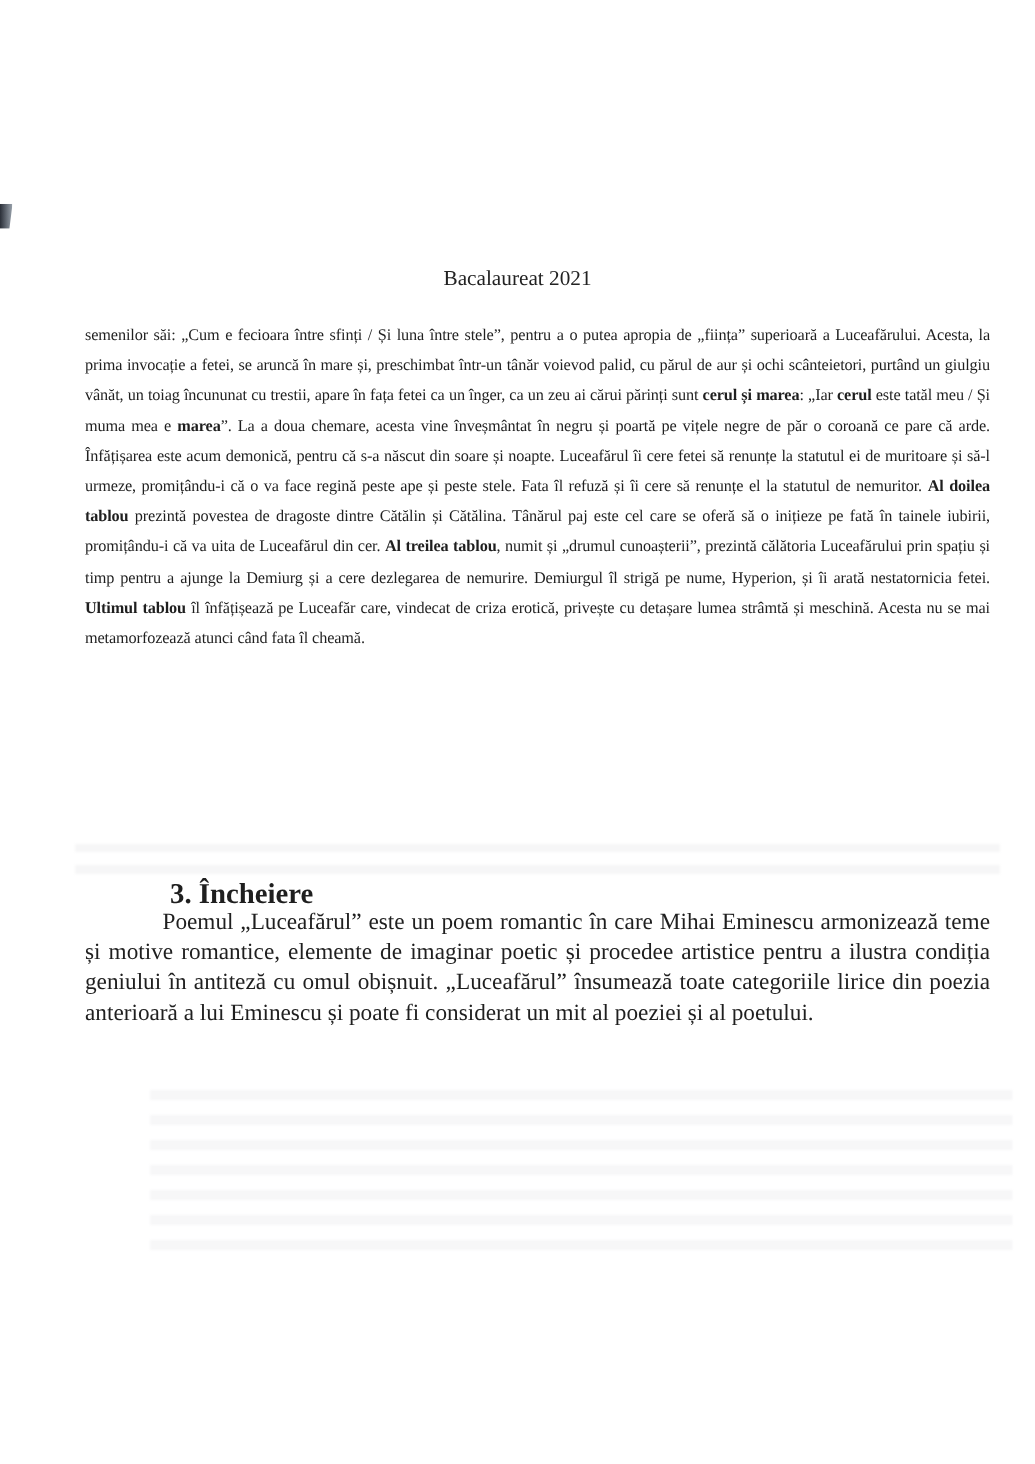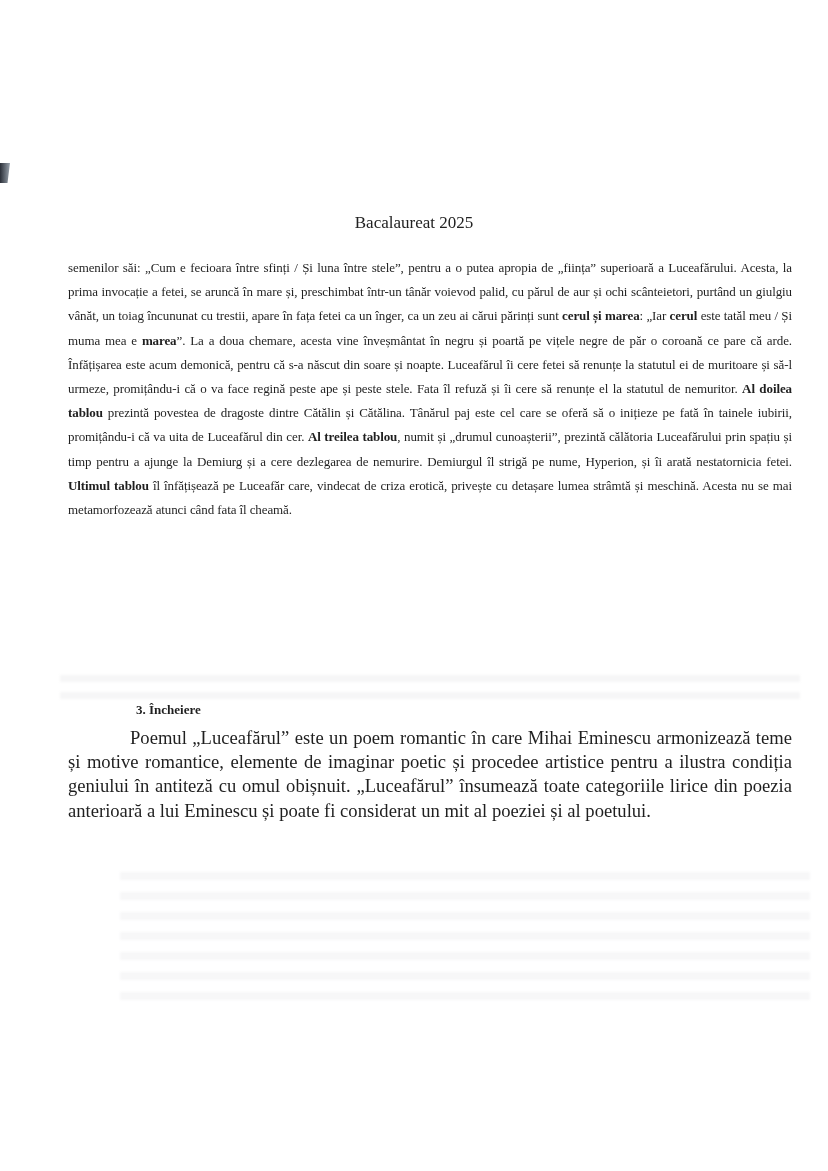--- a/index.html
+++ b/index.html
@@ -30,36 +30,36 @@
     }
     .body {
       position: absolute; left: 68px; top: 256px; width: 724px;
       font-size: 13px; line-height: 24.2px; text-align: justify;
       letter-spacing: -0.1px;
     }
     .body p { margin: 0; }
     .body b { font-weight: bold; }
     .section-title {
       position: absolute; left: 136px; top: 702px;
-      font-size: 13px; font-weight: bold;
+      font-size: 23px; font-weight: bold;
     }
     .conclusion {
       position: absolute; left: 68px; top: 726px; width: 724px;
       font-size: 18.6px; line-height: 24.2px; text-align: justify;
     }
     .conclusion p { margin: 0; text-indent: 62px; font-family: Liberation Serif, serif; }
   </style>
 </head>
 <body>
 
 <div class="page-shadow"></div>
 <div class="bleed-top"></div>
 <div class="bleed"></div>
 
-<div class="header">Bacalaureat 2025</div>
+<div class="header">Bacalaureat 2021</div>
 
 <div class="body">
   <p><span>semenilor săi: „Cum e fecioara între sfinți / Și luna între stele”, pentru a o putea apropia de „ființa” superioară a Luceafărului. Acesta, la prima invocație a fetei, se aruncă în mare și, preschimbat într-un tânăr voievod palid, cu părul de aur și ochi scânteietori, purtând un giulgiu vânăt, un toiag încununat cu trestii, apare în fața fetei ca un înger, ca un zeu ai cărui părinți sunt </span><b>cerul și marea</b><span>: „Iar </span><b>cerul</b><span> este tatăl meu / Și muma mea e </span><b>marea</b><span>”. La a doua chemare, acesta vine înveșmântat în negru și poartă pe vițele negre de păr o coroană ce pare că arde. Înfățișarea este acum demonică, pentru că s-a născut din soare și noapte. Luceafărul îi cere fetei să renunțe la statutul ei de muritoare și să-l urmeze, promițându-i că o va face regină peste ape și peste stele. Fata îl refuză și îi cere să renunțe el la statutul de nemuritor. </span><b>Al doilea tablou</b><span> prezintă povestea de dragoste dintre Cătălin și Cătălina. Tânărul paj este cel care se oferă să o inițieze pe fată în tainele iubirii, promițându-i că va uita de Luceafărul din cer. </span><b>Al treilea tablou</b><span>, numit și „drumul cunoașterii”, prezintă călătoria Luceafărului prin spațiu și timp pentru a ajunge la Demiurg și a cere dezlegarea de nemurire. Demiurgul îl strigă pe nume, Hyperion, și îi arată nestatornicia fetei. </span><b>Ultimul tablou</b><span> îl înfățișează pe Luceafăr care, vindecat de criza erotică, privește cu detașare lumea strâmtă și meschină. Acesta nu se mai metamorfozează atunci când fata îl cheamă.</span></p>
 </div>
 
 <div class="section-title">3. Încheiere</div>
 <div class="conclusion">
   <p>Poemul „Luceafărul” este un poem romantic în care Mihai Eminescu armonizează teme și motive romantice, elemente de imaginar poetic și procedee artistice pentru a ilustra condiția geniului în antiteză cu omul obișnuit. „Luceafărul” însumează toate categoriile lirice din poezia anterioară a lui Eminescu și poate fi considerat un mit al poeziei și al poetului.</p>
 </div>
 

